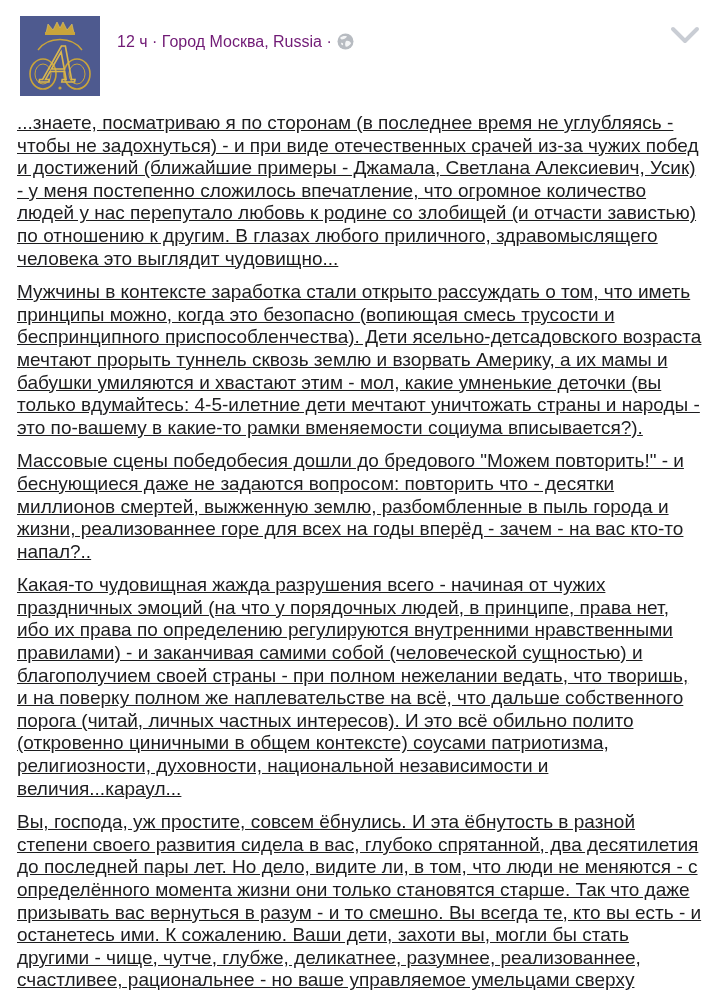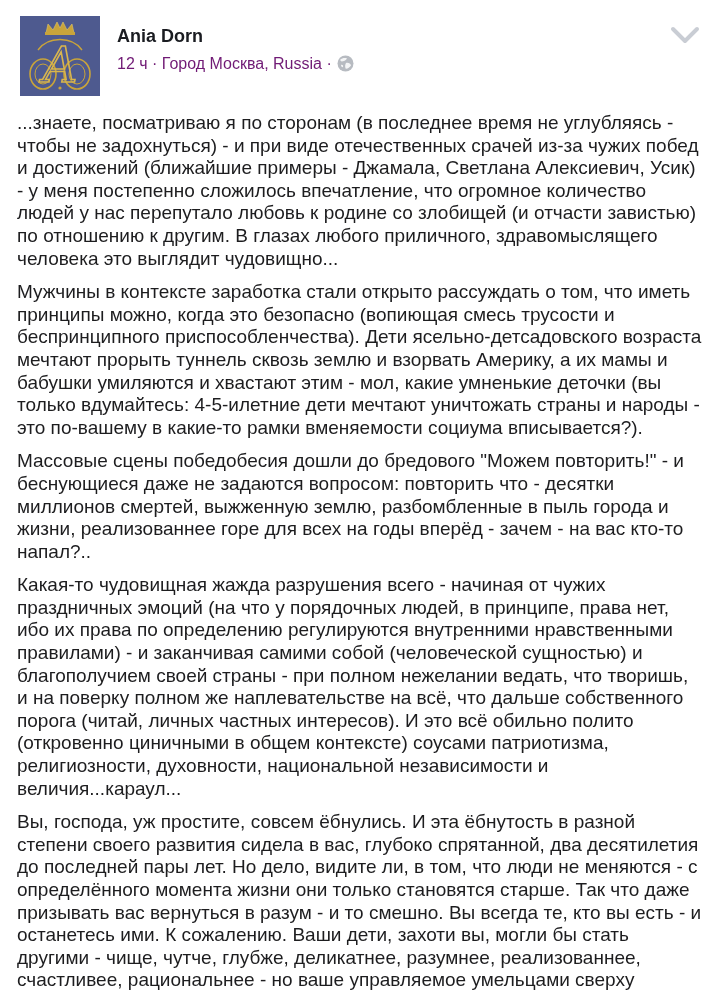--- a/index.html
+++ b/index.html
@@ -9,21 +9,21 @@
     -webkit-font-smoothing:antialiased;overflow:hidden;
   }
   .header{position:relative;height:96px;padding:16px 20px 0 20px;box-sizing:border-box;}
   .avatar{position:absolute;left:20px;top:16px;width:80px;height:80px;display:block;}
   .header-text{margin-left:97px;padding-top:9px;}
   .author{font-size:18px;font-weight:bold;color:#1a1c21;line-height:22px;}
   .meta{display:flex;align-items:center;margin-top:7px;font-size:16px;color:#701a75;line-height:19px;}
   .globe{margin-left:5px;display:inline-block;}
   .chevron{position:absolute;right:20px;top:26px;width:30px;height:20px;cursor:pointer;}
   .post{padding:16px 17px 0 17px;font-size:19px;line-height:22.6px;color:#1d1d1f;}
-  .post p{margin:0 0 11px 0;}
+  .post p{margin:0 0 11px 0;text-decoration:underline;}
 </style>
 </head>
 <body>
 
 <div class="header">
 
   <svg class="avatar" viewBox="0 0 80 80" xmlns="http://www.w3.org/2000/svg">
     <rect x="0" y="0" width="80" height="80" fill="#4e5a8f"></rect>
 
     <path d="M26 17 L28 8 L33 14 L37 6 L40 12 L43 6 L47 14 L52 8 L54 17 Z" fill="#c9a43a" stroke="#e3c766" stroke-width="0.6"></path>
@@ -32,21 +32,20 @@
     <ellipse cx="23" cy="58" rx="13" ry="15" fill="none" stroke="#c9a43a" stroke-width="1.6"></ellipse>
     <ellipse cx="23" cy="58" rx="8" ry="10" fill="none" stroke="#c9a43a" stroke-width="1"></ellipse>
     <ellipse cx="57" cy="58" rx="13" ry="15" fill="none" stroke="#c9a43a" stroke-width="1.6"></ellipse>
     <ellipse cx="57" cy="58" rx="8" ry="10" fill="none" stroke="#c9a43a" stroke-width="1"></ellipse>
     <path d="M18 34 C28 20 52 20 62 34" fill="none" stroke="#c9a43a" stroke-width="1.4"></path>
     <text x="40" y="66" text-anchor="middle" font-family="DejaVu Serif, serif" font-style="italic" font-size="48" fill="none" stroke="#d8b54e" stroke-width="1.6">A</text>
     <circle cx="40" cy="72" r="1.6" fill="#c9a43a"></circle>
   </svg>
 
   <div class="header-text">
-    <div class="author">Ania Dorn</div>
     <div class="meta">
       <span>12 ч · Город Москва, Russia ·</span>
       <svg class="globe" width="17" height="17" viewBox="0 0 17 17" xmlns="http://www.w3.org/2000/svg">
         <circle cx="8.5" cy="8.5" r="8" fill="#b7bbc1"></circle>
         <path d="M3 5 C5 3 8 2.5 10 3.5 C9 5.5 6.5 6.5 4.5 6.5 Z" fill="#ffffff" opacity="0.85"></path>
         <path d="M9 8 C11.5 7.5 13.5 8.5 14 10.5 C12.5 13 10 14 8.5 13.5 C8 11.5 8 9.5 9 8 Z" fill="#ffffff" opacity="0.85"></path>
         <path d="M4 10 C5.5 9.5 6.5 10.5 6 12 C5 12.5 4 11.5 4 10 Z" fill="#ffffff" opacity="0.85"></path>
       </svg>
     </div>
   </div>

